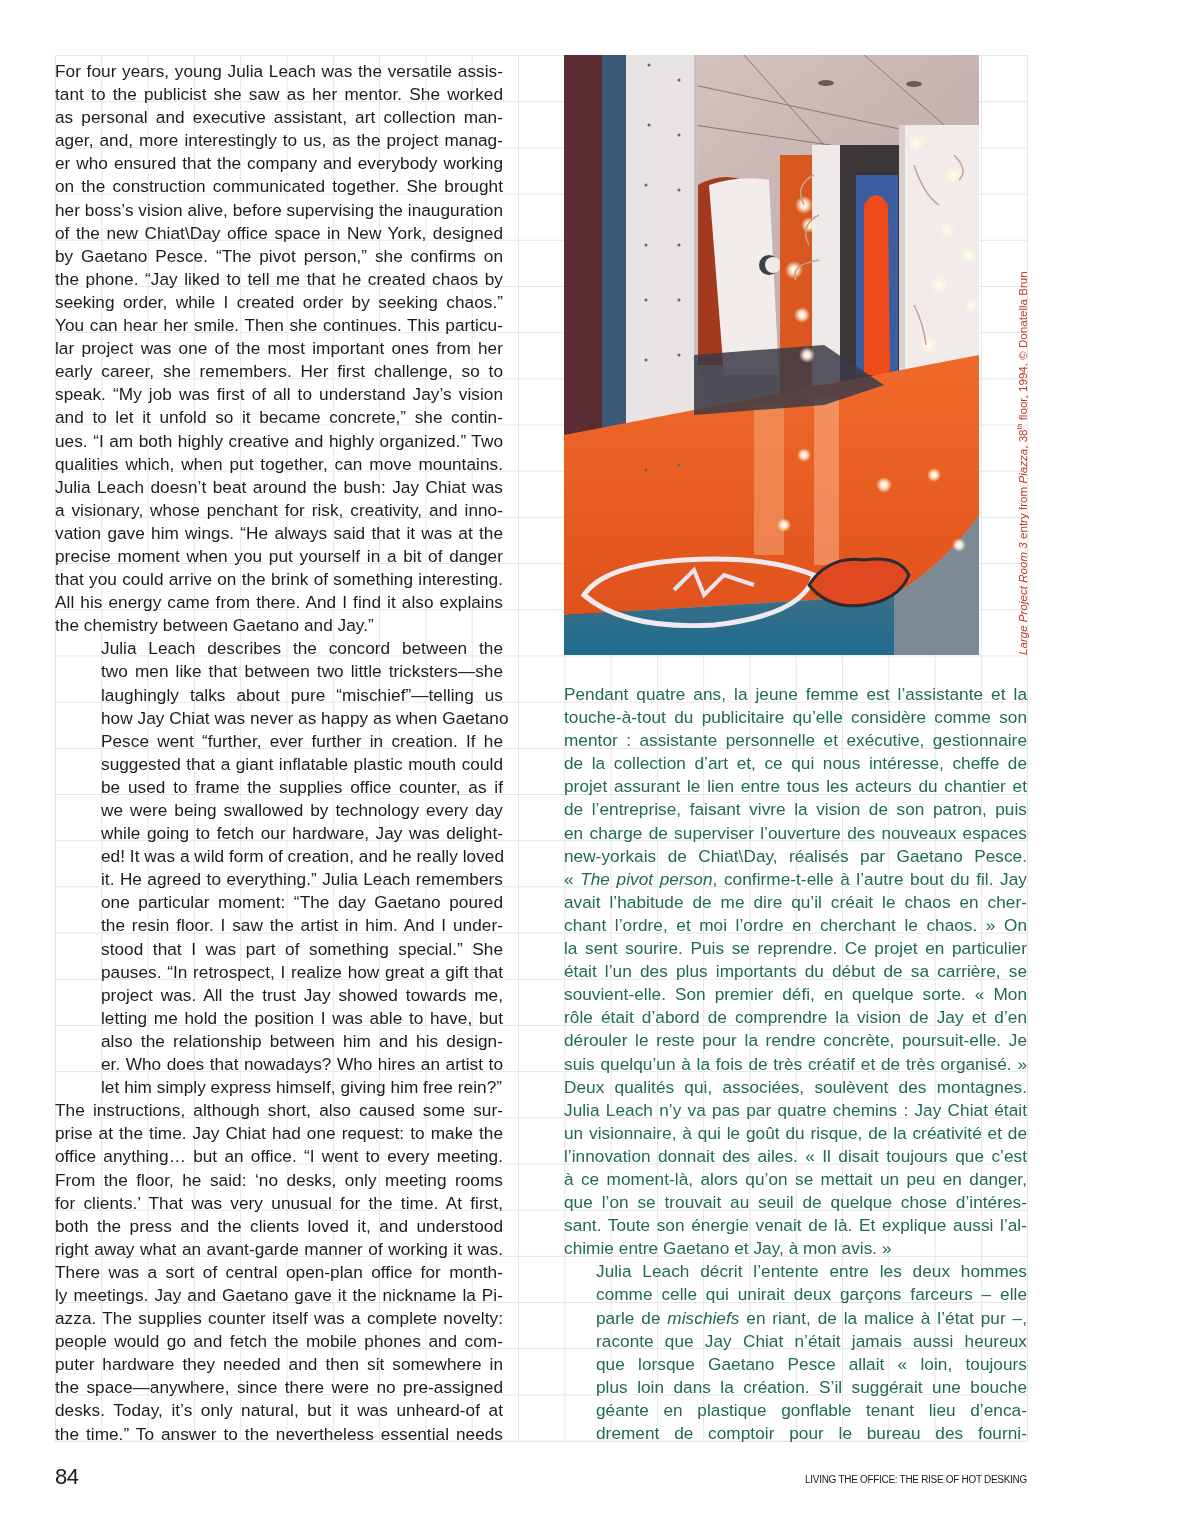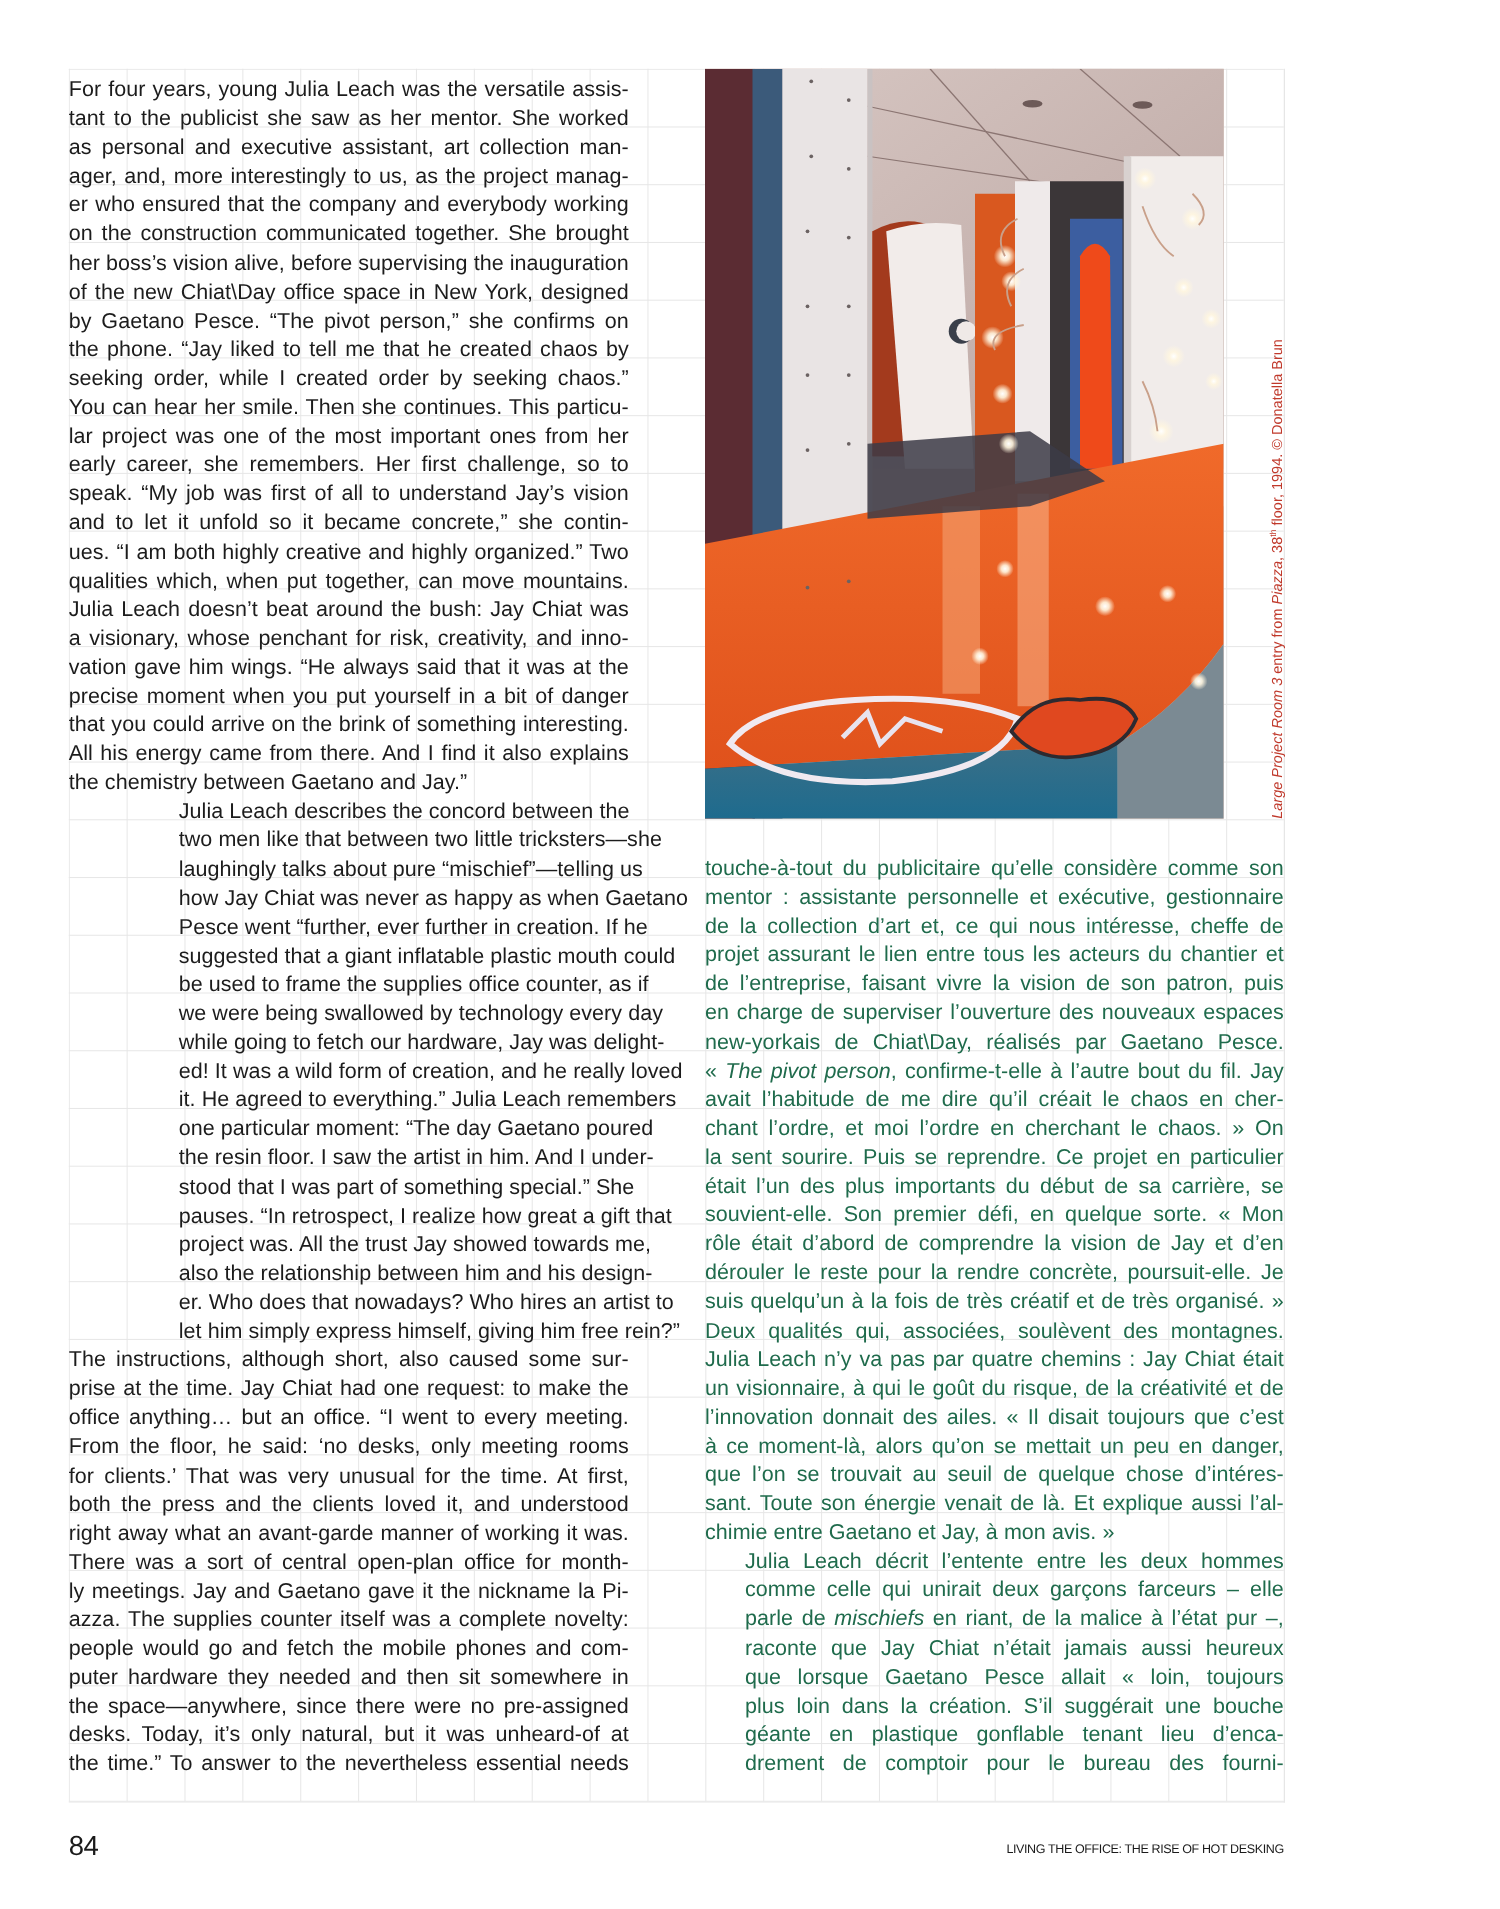--- a/index.html
+++ b/index.html
@@ -42,22 +42,21 @@
       text-align: justify;
       text-align-last: left;
     }
     .col-en {
       left: 55px;
       top: 60px;
       width: 448px;
       color: #1c1c1c;
     }
     .col-en p.indent {
-      padding-left: 70px;
-      margin-left: 18px;
+      padding-left: 46px;
     }
     .col-fr {
       left: 564px;
       top: 683px;
       width: 463px;
       color: #1f6b4c;
     }
     .col-fr p.indent {
       padding-left: 32px;
     }
@@ -167,20 +166,21 @@
       <span class="line">be used to frame the supplies office counter, as if</span>
       <span class="line">we were being swallowed by technology every day</span>
       <span class="line">while going to fetch our hardware, Jay was delight-</span>
       <span class="line">ed! It was a wild form of creation, and he really loved</span>
       <span class="line">it. He agreed to everything.” Julia Leach remembers</span>
       <span class="line">one particular moment: “The day Gaetano poured</span>
       <span class="line">the resin floor. I saw the artist in him. And I under-</span>
       <span class="line">stood that I was part of something special.” She</span>
       <span class="line">pauses. “In retrospect, I realize how great a gift that</span>
       <span class="line">project was. All the trust Jay showed towards me,</span>
+      <span class="line">letting me hold the position I was able to have, but</span>
       <span class="line">also the relationship between him and his design-</span>
       <span class="line">er. Who does that nowadays? Who hires an artist to</span>
       <span class="line last">let him simply express himself, giving him free rein?”</span>
     </p>
   <p id="en-p3">
       <span class="line">The instructions, although short, also caused some sur-</span>
       <span class="line">prise at the time. Jay Chiat had one request: to make the</span>
       <span class="line">office anything… but an office. “I went to every meeting.</span>
       <span class="line">From the floor, he said: ‘no desks, only meeting rooms</span>
       <span class="line">for clients.’ That was very unusual for the time. At first,</span>
@@ -314,20 +314,21 @@
     </g>
   </svg>
 </div>
 
 <div class="caption">
   <em>Large Project Room 3</em><span> entry from </span><em>Piazza</em><span>, 38</span><sup>th</sup><span> floor, 1994. © Donatella Brun</span>
 </div>
 
 <div class="col col-fr">
   <p id="fr-p1">
+      <span class="line">Pendant quatre ans, la jeune femme est l’assistante et la</span>
       <span class="line">touche-à-tout du publicitaire qu’elle considère comme son</span>
       <span class="line">mentor : assistante personnelle et exécutive, gestionnaire</span>
       <span class="line">de la collection d’art et, ce qui nous intéresse, cheffe de</span>
       <span class="line">projet assurant le lien entre tous les acteurs du chantier et</span>
       <span class="line">de l’entreprise, faisant vivre la vision de son patron, puis</span>
       <span class="line">en charge de superviser l’ouverture des nouveaux espaces</span>
       <span class="line">new-yorkais de Chiat\Day, réalisés par Gaetano Pesce.</span>
       <span class="line">« <em>The pivot person</em>, confirme-t-elle à l’autre bout du fil. Jay</span>
       <span class="line">avait l’habitude de me dire qu’il créait le chaos en cher-</span>
       <span class="line">chant l’ordre, et moi l’ordre en cherchant le chaos. » On</span>

